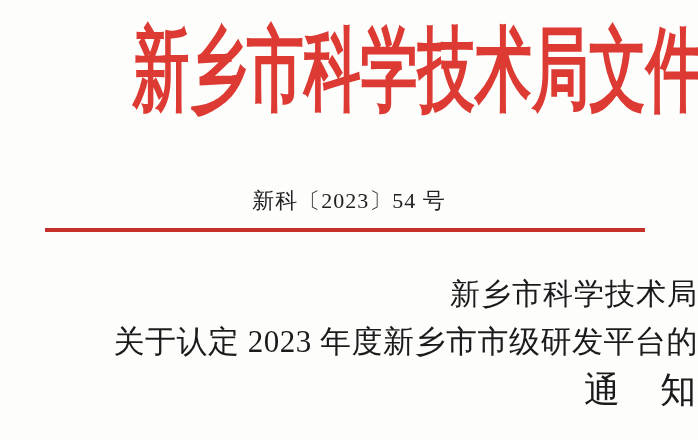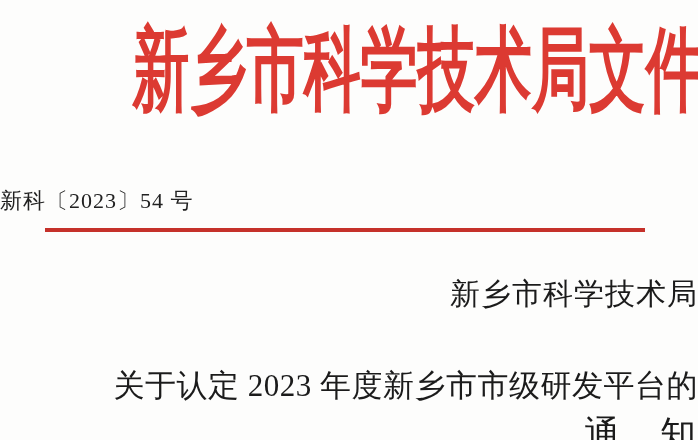--- a/index.html
+++ b/index.html
@@ -31,20 +31,21 @@
     transform: scaleX(0.62);
     transform-origin: 50% 50%;
     color: #dc3a32;
     letter-spacing: 0;
   }
   .doc-number {
     position: absolute;
     top: 188px;
     left: 0;
     width: 100%;
+    text-align: center;
     font-size: 22px;
     line-height: 26px;
     color: #212121;
     letter-spacing: 1px;
     white-space: nowrap;
   }
   .red-divider {
     position: absolute;
     top: 228px;
     left: 45px;
@@ -65,21 +66,20 @@
     font-size: 30px;
     line-height: 48px;
     letter-spacing: 1px;
     white-space: nowrap;
   }
   .title-line2 {
     font-size: 31px;
     line-height: 48px;
     letter-spacing: 0.5px;
     white-space: nowrap;
-    margin-top: 44px;
   }
   .title-line3 {
     font-size: 36px;
     line-height: 48px;
     letter-spacing: 2px;
     white-space: nowrap;
   }
 </style>
 </head>
 <body style="background: rgb(253, 253, 252);">

